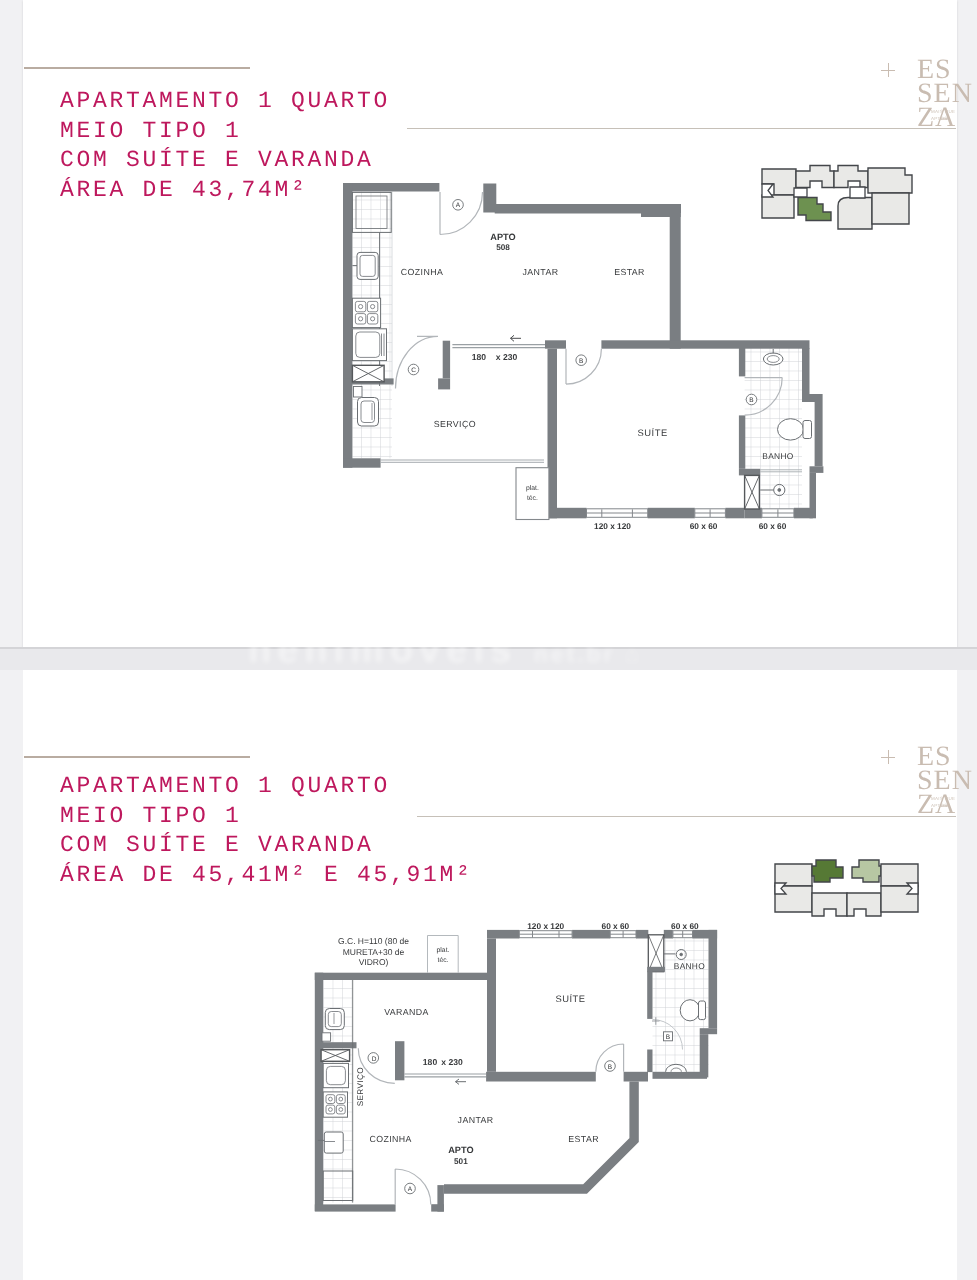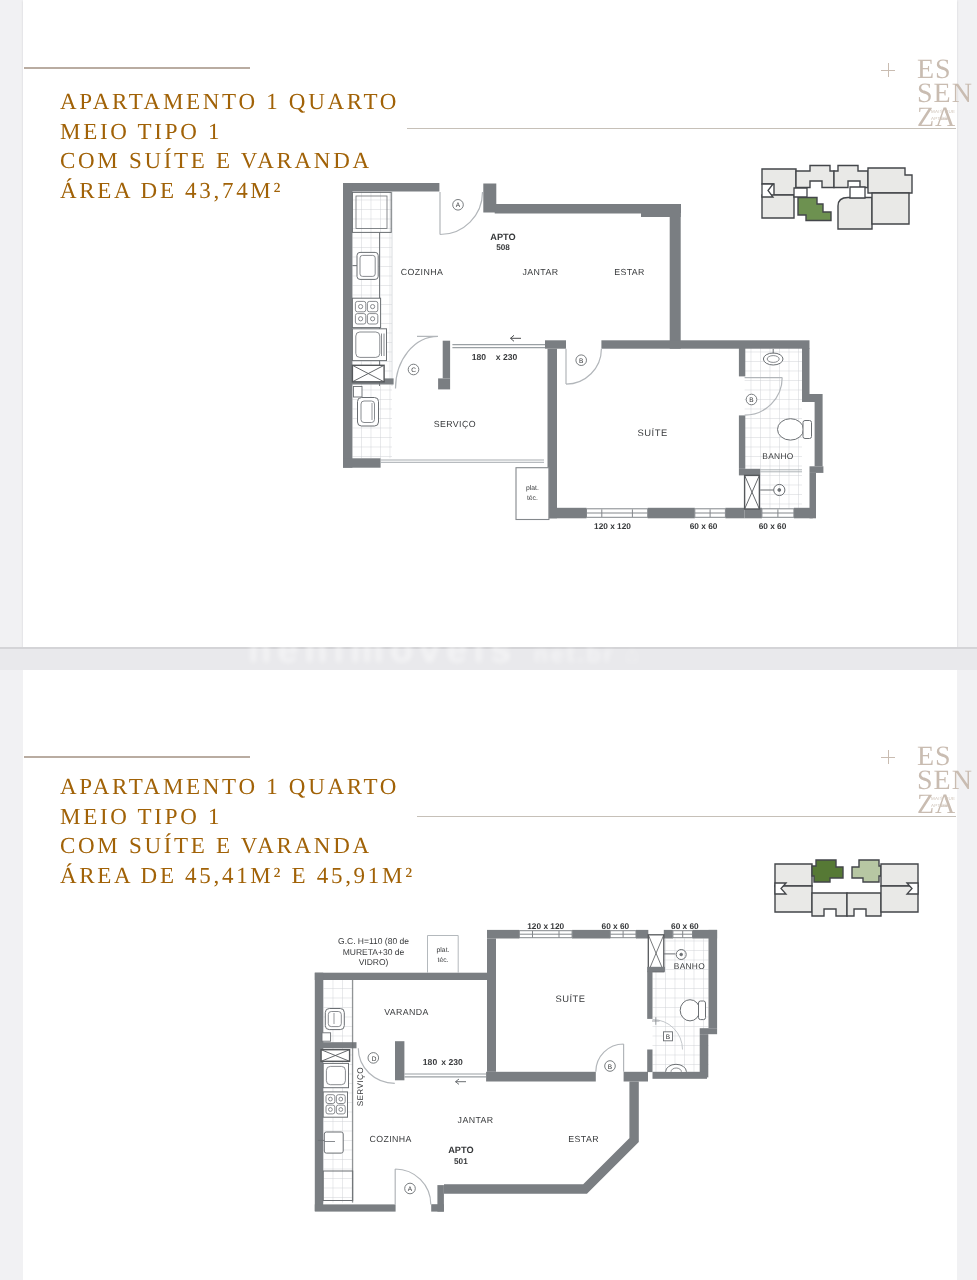--- a/index.html
+++ b/index.html
@@ -1,21 +1,21 @@
 <!DOCTYPE html>
 <html><head>
 <meta charset="utf-8">
 <style>
   html,body{margin:0;padding:0;}
   *{-webkit-font-smoothing:antialiased;text-rendering:geometricPrecision;}
   body>*{transform:translateZ(0);}
   body{width:977px;height:1280px;background:#f1f1f3;font-family:"Liberation Sans",sans-serif;position:relative;overflow:hidden;}
   .card{position:absolute;left:23px;width:934px;background:#ffffff;}
   .rule{position:absolute;height:1.6px;background:#b9aca1;}
-  .title{position:absolute;font-family:Liberation Serif, serif;color:#a16207;font-size:23px;letter-spacing:2.7px;line-height:29.5px;white-space:nowrap;}
+  .title{position:absolute;font-family:Liberation Mono, monospace;color:#be185d;font-size:23px;letter-spacing:2.7px;line-height:29.5px;white-space:nowrap;}
   .logo{position:absolute;font-family:"Liberation Serif",serif;color:#c9bcb1;font-size:28px;letter-spacing:1px;line-height:24px;margin-left:26px;}
   .logosub{position:absolute;font-family:"Liberation Sans",sans-serif;color:#cfc4b9;font-size:4.5px;letter-spacing:0.3px;line-height:7px;}
   svg{position:absolute;left:0;top:0;}
   svg text{font-family:"Liberation Sans",sans-serif;fill:#37393b;}
 </style>
 </head>
 <body>
 
 <div class="card" style="top:0;height:649px;box-shadow:0 1px 2px #cfcfd2;"></div>
 

